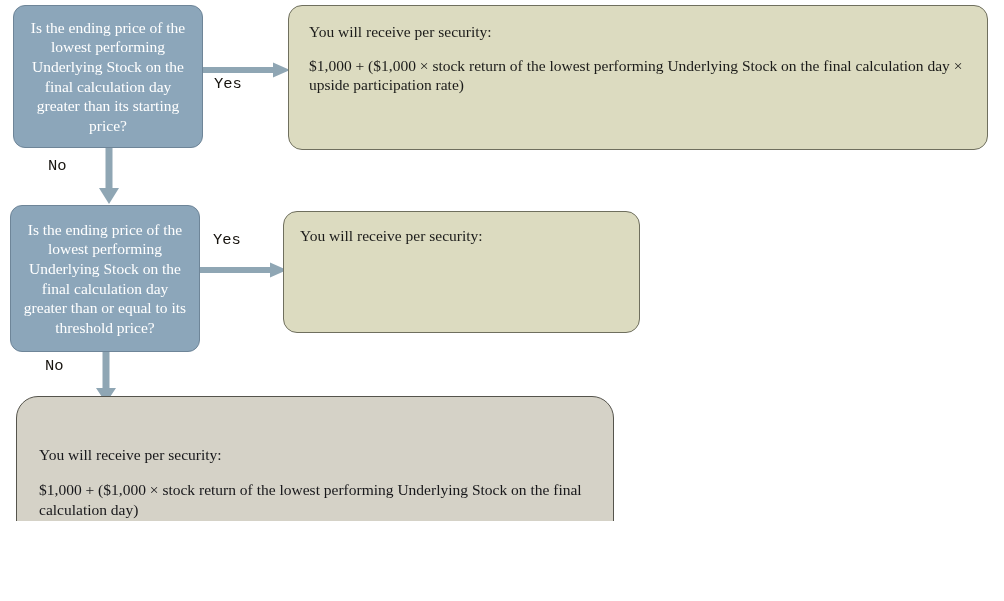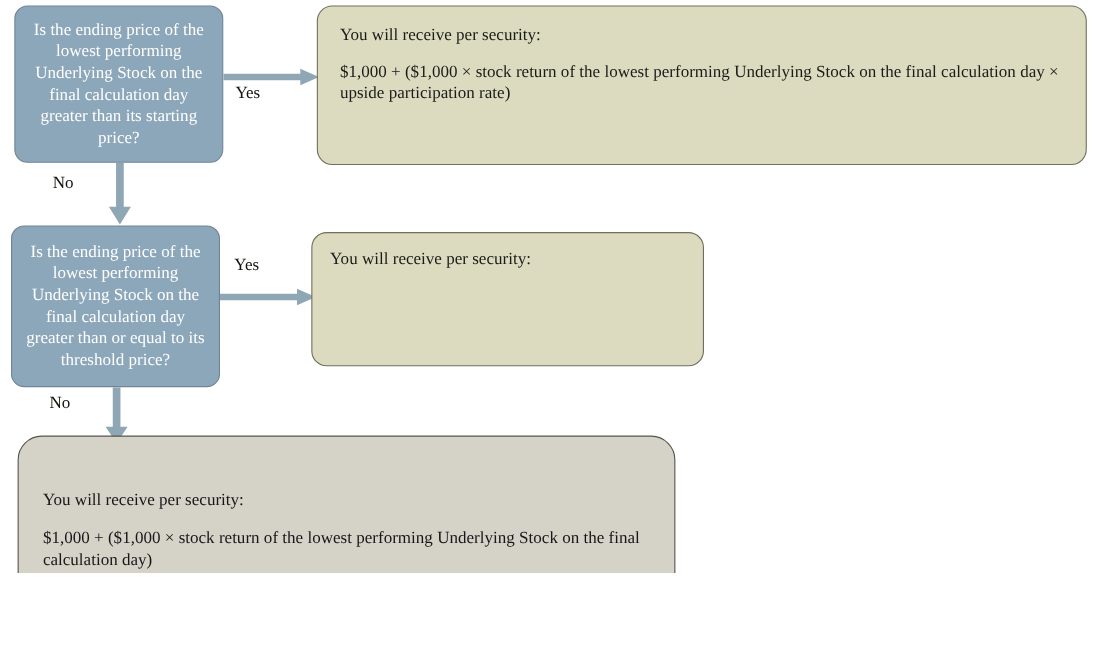--- a/index.html
+++ b/index.html
@@ -68,20 +68,21 @@
   .arrow { position: absolute; }
   .arrow svg { display: block; }
 
   
   .edge-label {
     position: absolute;
     color: #16130e;
     font-size: 15.5px;
     line-height: 17px;
     white-space: nowrap;
+    font-family: Liberation Mono, monospace;
   }
 </style>
 </head>
 <body>
 
 <div id="canvas">
 
   <div class="decision" style="left:13px; top:5px; width:190px; height:143px;">
     <span class="txt">Is the ending price of the lowest performing Underlying Stock on the final calculation day greater than its starting price?</span>
   </div>

